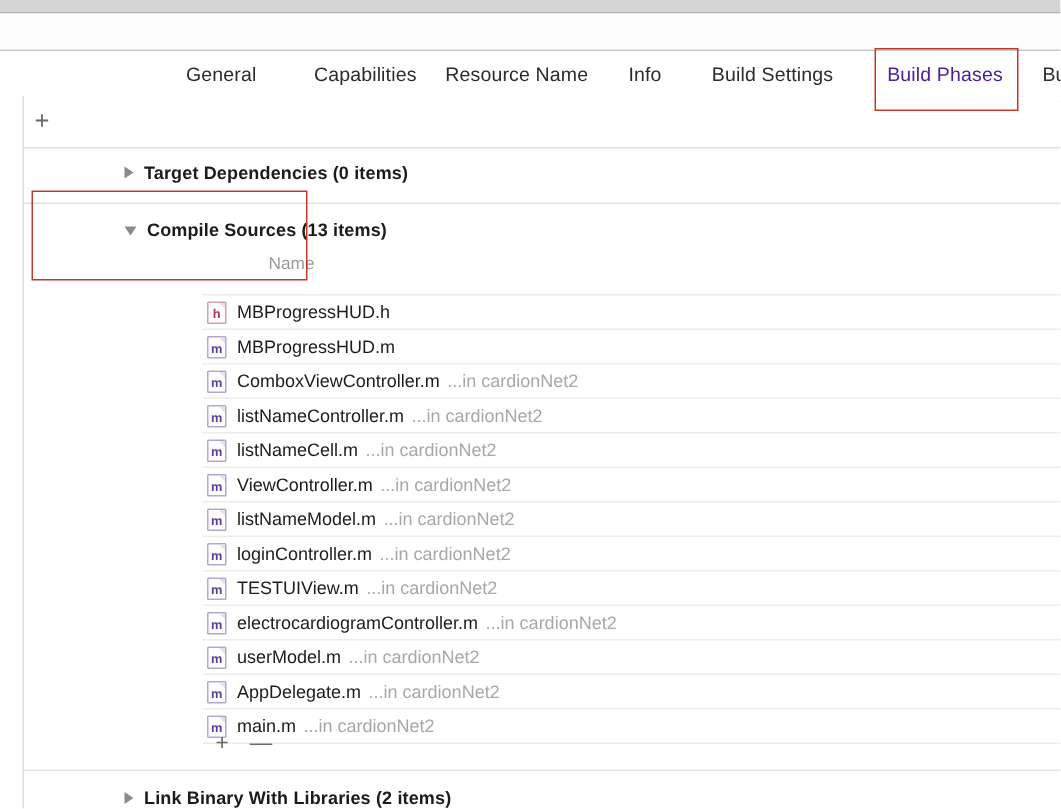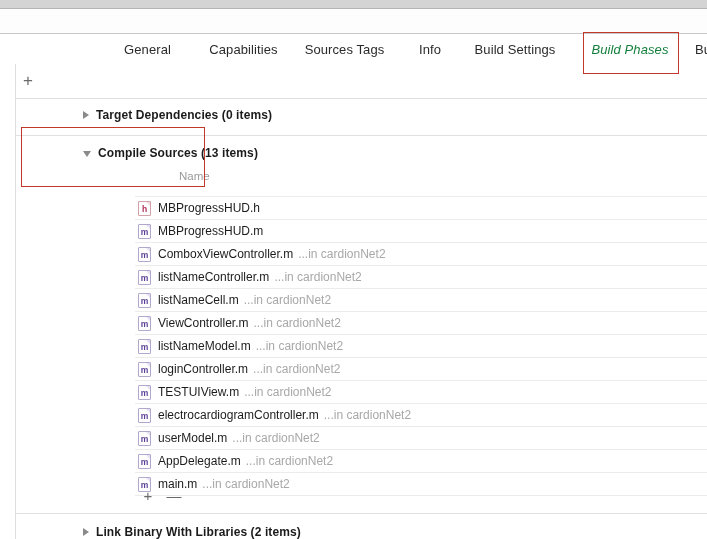--- a/index.html
+++ b/index.html
@@ -28,21 +28,21 @@
     background:#ffffff;
     border-top:1px solid #c8c8c8;
     border-bottom:1px solid #c8c8c8;
   }
   .tab{
     position:absolute;top:0;height:30px;
     display:flex;align-items:center;justify-content:center;
     font-size:13px;color:#2b2b2b;white-space:nowrap;
     letter-spacing:.1px;
   }
-  .tab.selected{color:#15803d;font-style:italic;}
+  .tab.selected{color:#4c1d95;}
 
   
   .content{
     position:absolute;left:0;top:64px;width:707px;height:475px;
     background:#ffffff;
   }
   .left-gutter-line{
     position:absolute;left:15px;top:64px;width:1px;height:475px;
     background:#dedede;
   }
@@ -143,21 +143,21 @@
 </style>
 </head>
 <body>
 
 <div class="top-gray"></div>
 <div class="top-white"></div>
 
 <div class="tabbar">
   <div class="tab" style="left:110px;width:75px;">General</div>
   <div class="tab" style="left:197px;width:93px;">Capabilities</div>
-  <div class="tab" style="left:293px;width:103px;">Sources Tags</div>
+  <div class="tab" style="left:293px;width:103px;">Resource Name</div>
   <div class="tab" style="left:404px;width:52px;text-align:right;">Info</div>
   <div class="tab" style="left:463px;width:104px;">Build Settings</div>
   <div class="tab selected" style="left:583px;width:94px;">Build Phases</div>
   <div class="tab" style="left:688px;width:30px;">Bu</div>
 </div>
 
 <div class="content"></div>
 <div class="left-gutter-line"></div>
 
 <div class="add-phase-btn">+</div>

